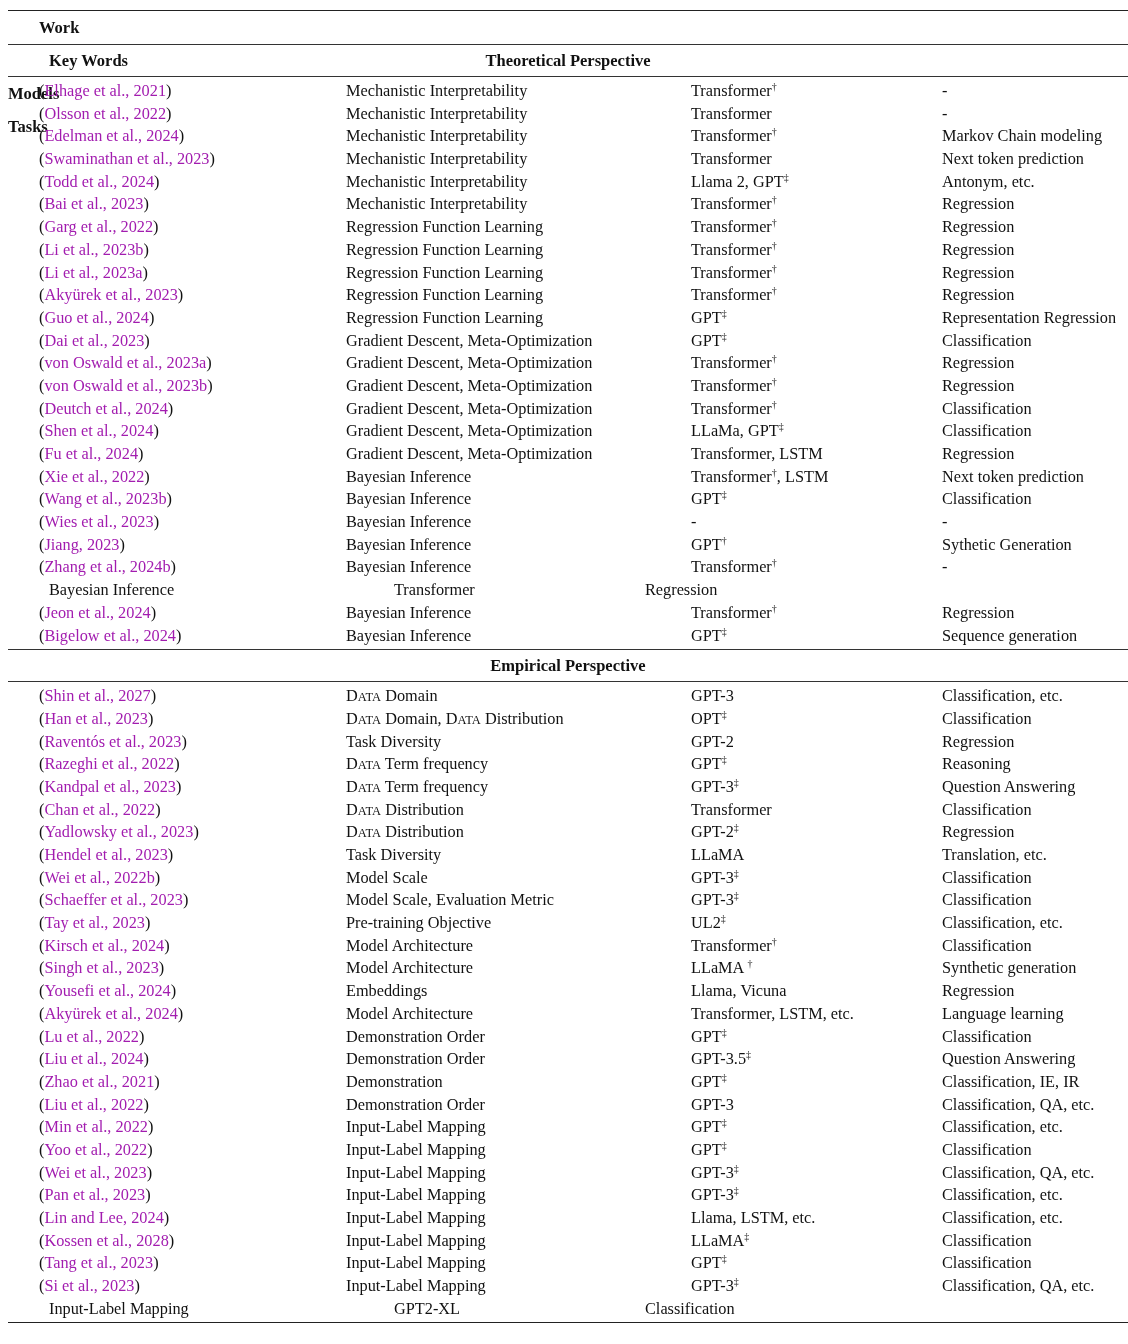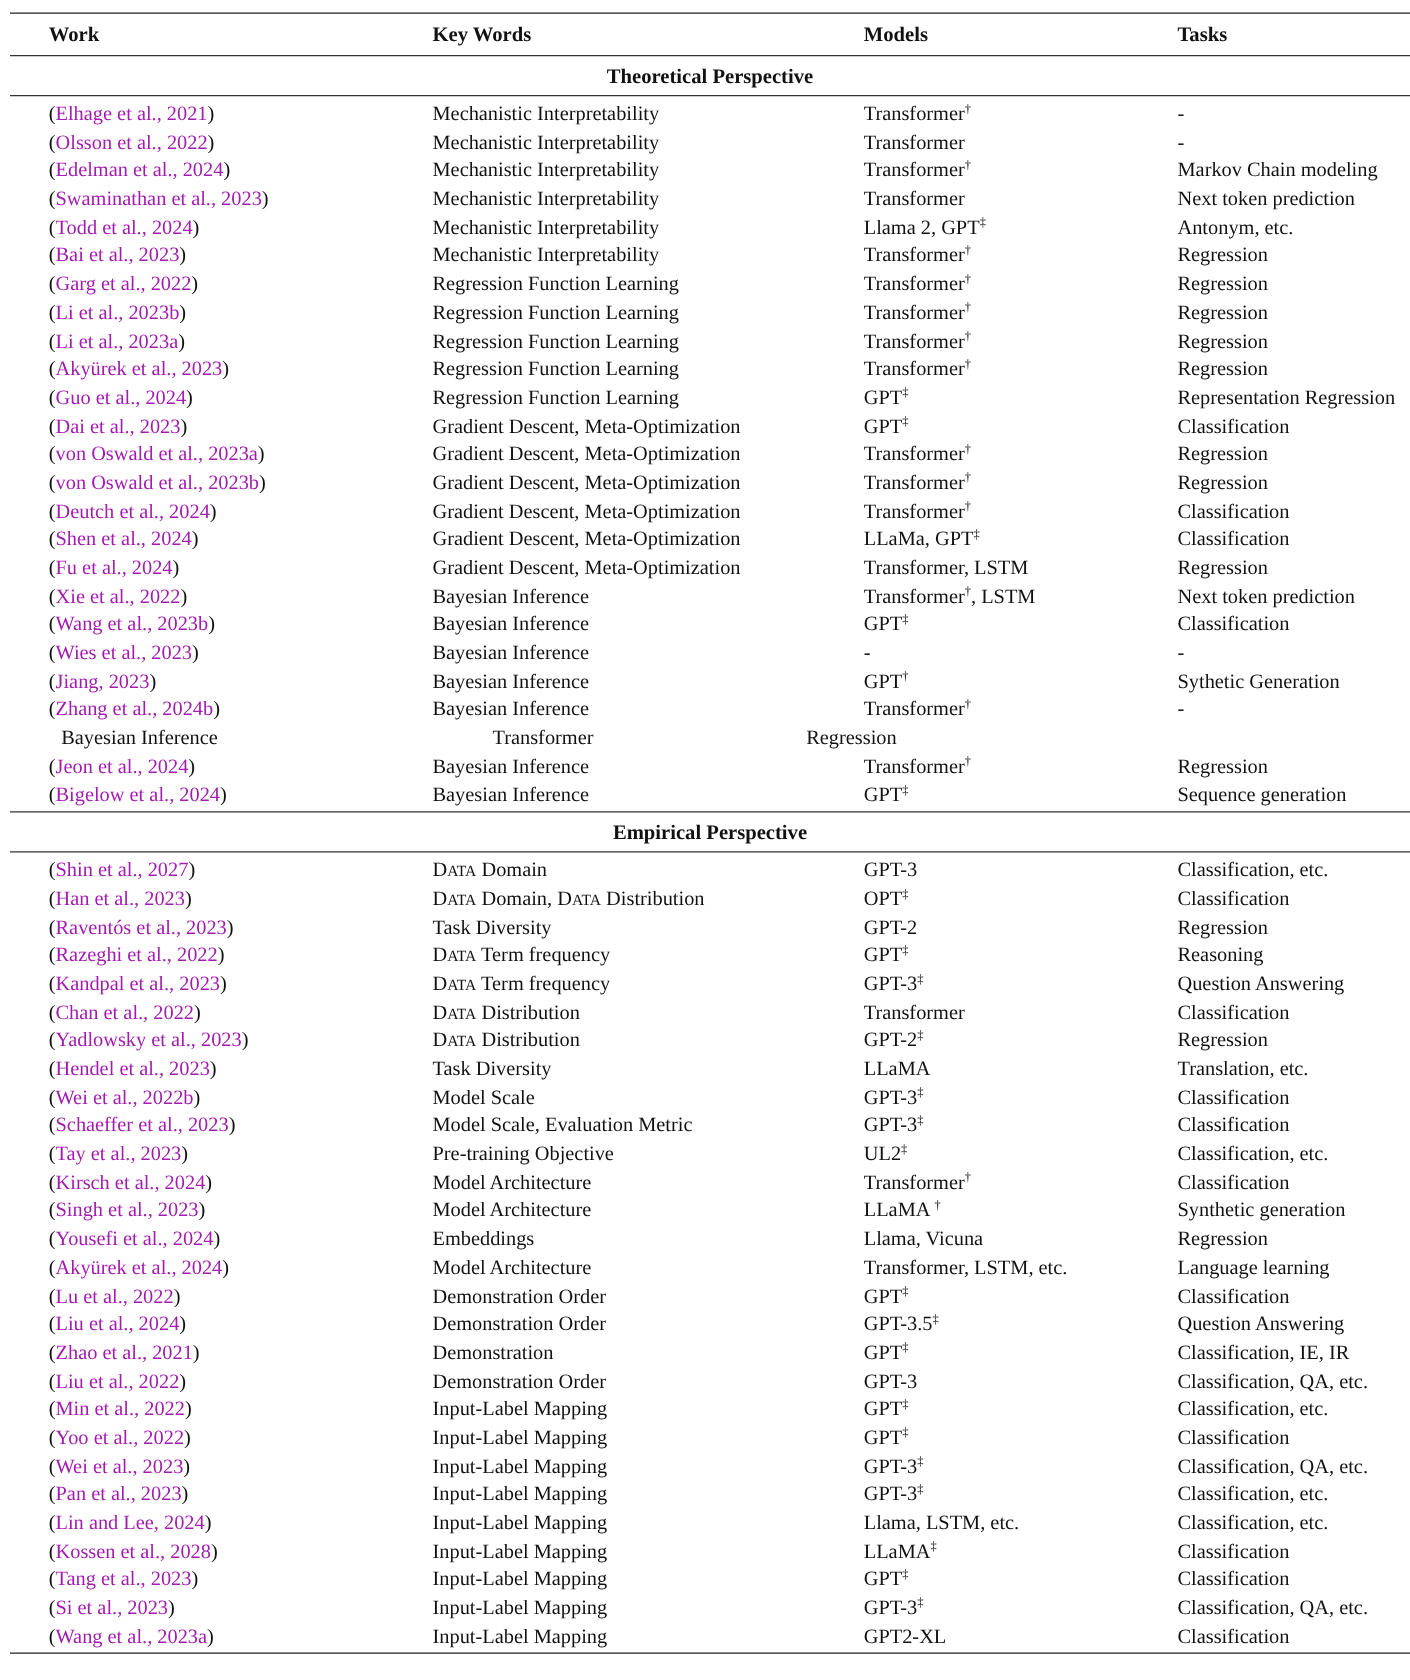--- a/index.html
+++ b/index.html
@@ -5,21 +5,21 @@
   html, body { margin: 0; padding: 0; background: #ffffff; }
   body {
     width: 1128px; height: 1344px; overflow: hidden;
     font-family: "Liberation Serif", "DejaVu Serif", serif;
     color: #111111;
   }
   .tbl { position: absolute; left: 8px; top: 10px; width: 1120px; }
   .rule-thick { height: 0; border-top: 1.6px solid #222; }
   .rule-thin { height: 0; border-top: 1px solid #333; }
   .row { display: flex; height: 22.7px; line-height: 22.7px; font-size: 16.3px; white-space: nowrap; }
-  .hdr { height: 33px; line-height: 33px; font-weight: bold; font-size: 16.5px; }
+  .hdr { height: 33px; line-height: 33px; font-weight: bold; font-size: 16.5px; flex-direction: column; }
   .sec { height: 31px; line-height: 31px; font-weight: bold; font-size: 16.5px; justify-content: center; }
   .c1 { width: 297px; padding-left: 31px; box-sizing: border-box; }
   .c2 { width: 345px; margin-left: 41px; }
   .c3 { width: 251px; }
   .c4 { flex: 1; }
   .hdr .c1 { padding-left: 31px; }
   .body-gap { height: 3px; }
   .cite { color: #a21caf; }
   .paren { color: #111; }
   sup { font-size: 10px; line-height: 0; vertical-align: 6px; }
@@ -351,21 +351,20 @@
         <div class="c3"><span>GPT</span><sup>‡</sup></div>
         <div class="c4">Classification</div>
       </div>
       <div class="row">
         <div class="c1"><span class="paren">(</span><span class="cite">Si et al., 2023</span><span class="paren">)</span></div>
         <div class="c2">Input-Label Mapping</div>
         <div class="c3"><span>GPT-3</span><sup>‡</sup></div>
         <div class="c4">Classification, QA, etc.</div>
       </div>
       <div class="row">
-        <div class="c1"><span class="paren">(</span><span class="cite">Wang et al., 2023a</span><span class="paren">)</span></div>
         <div class="c2">Input-Label Mapping</div>
         <div class="c3"><span>GPT2-XL</span></div>
         <div class="c4">Classification</div>
       </div>
       <div style="height: 2px;"></div>
       <div class="rule-thick"></div>
     </div>
 </div>
 
 </body></html>

